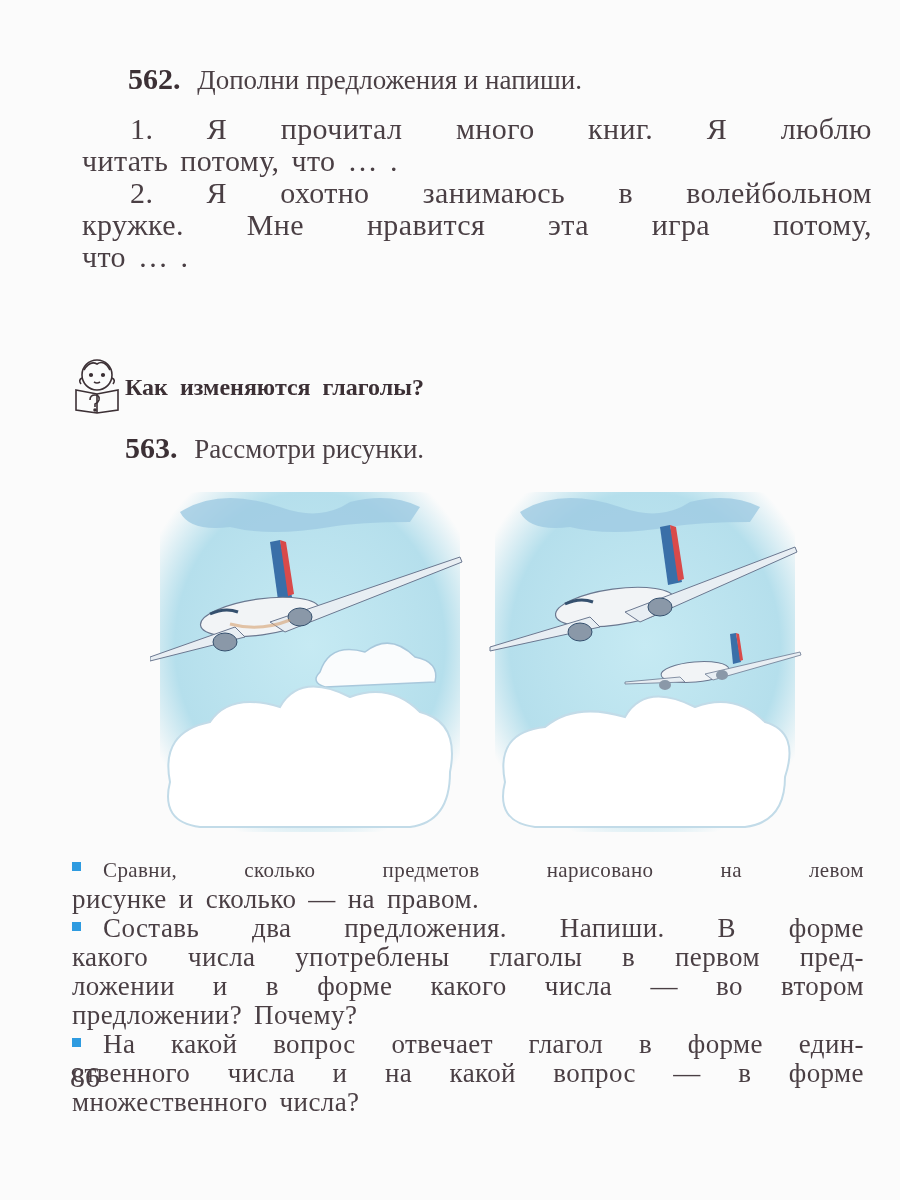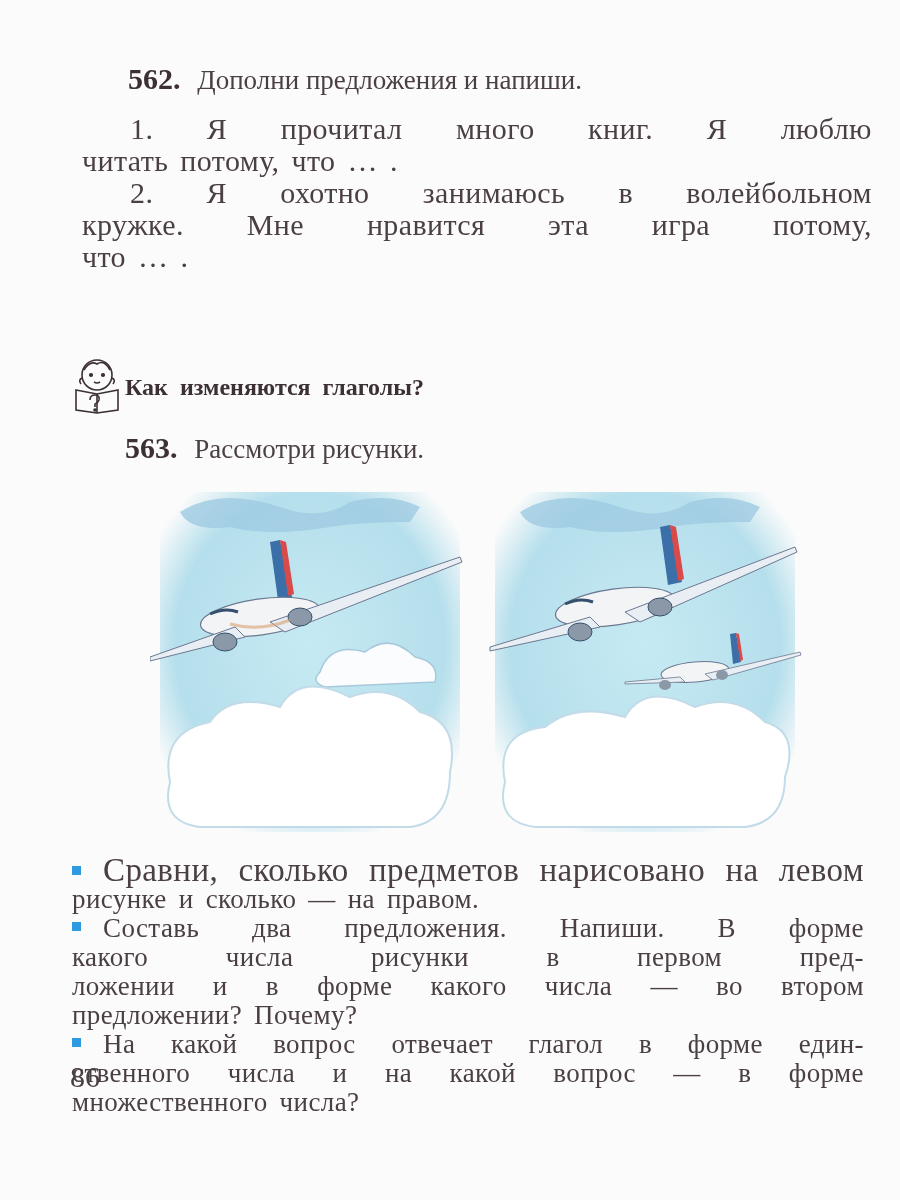--- a/index.html
+++ b/index.html
@@ -173,21 +173,21 @@
       <path d="M99 229 L101 230 L104 249 L102 250 Z" fill="#d94a4a"></path>
       <ellipse cx="75" cy="257" rx="26" ry="8" fill="#f2f4f6" stroke="#6b7890" stroke-width="1" transform="rotate(-5 75 257)"></ellipse>
       <path d="M85 258 L147 240 L148 242 L90 263 Z" fill="#e8eef3" stroke="#6b7890" stroke-width="0.7"></path>
       <path d="M60 262 L22 268 L22 270 L65 266 Z" fill="#e8eef3" stroke="#6b7890" stroke-width="0.7"></path>
     </g>
     <path d="M20 300 Q10 250 60 245 Q90 220 140 235 Q160 200 210 225 Q250 210 280 240 Q315 250 300 295 Q300 340 260 345 L50 345 Q10 340 20 300Z" fill="#ffffff" stroke="#c2dbe8" stroke-width="2"></path>
   </svg>
 
   <div class="block" style="top:856px; left:72px; width:792px;">
 
-    <div class="line" style="font-size:33px; line-height:29px;">
+    <div class="line" style="font-size:21px; line-height:29px;">
       <span class="w"><span class="bullet"></span><span>Сравни,</span></span>
       <span class="w">сколько</span>
       <span class="w">предметов</span>
       <span class="w">нарисовано</span>
       <span class="w">на</span>
       <span class="w">левом</span>
     </div>
     <div class="line left" style="font-size:27px; line-height:29px;">
       <span class="w">рисунке</span>
       <span class="w">и</span>
@@ -201,21 +201,22 @@
       <span class="w"><span class="bullet"></span><span>Составь</span></span>
       <span class="w">два</span>
       <span class="w">предложения.</span>
       <span class="w">Напиши.</span>
       <span class="w">В</span>
       <span class="w">форме</span>
     </div>
     <div class="line" style="font-size:27px; line-height:29px;">
       <span class="w">какого</span>
       <span class="w">числа</span>
-      <span class="w">рисунки</span>
+      <span class="w">употреблены</span>
+      <span class="w">глаголы</span>
       <span class="w">в</span>
       <span class="w">первом</span>
       <span class="w">пред-</span>
     </div>
     <div class="line" style="font-size:27px; line-height:29px;">
       <span class="w">ложении</span>
       <span class="w">и</span>
       <span class="w">в</span>
       <span class="w">форме</span>
       <span class="w">какого</span>

